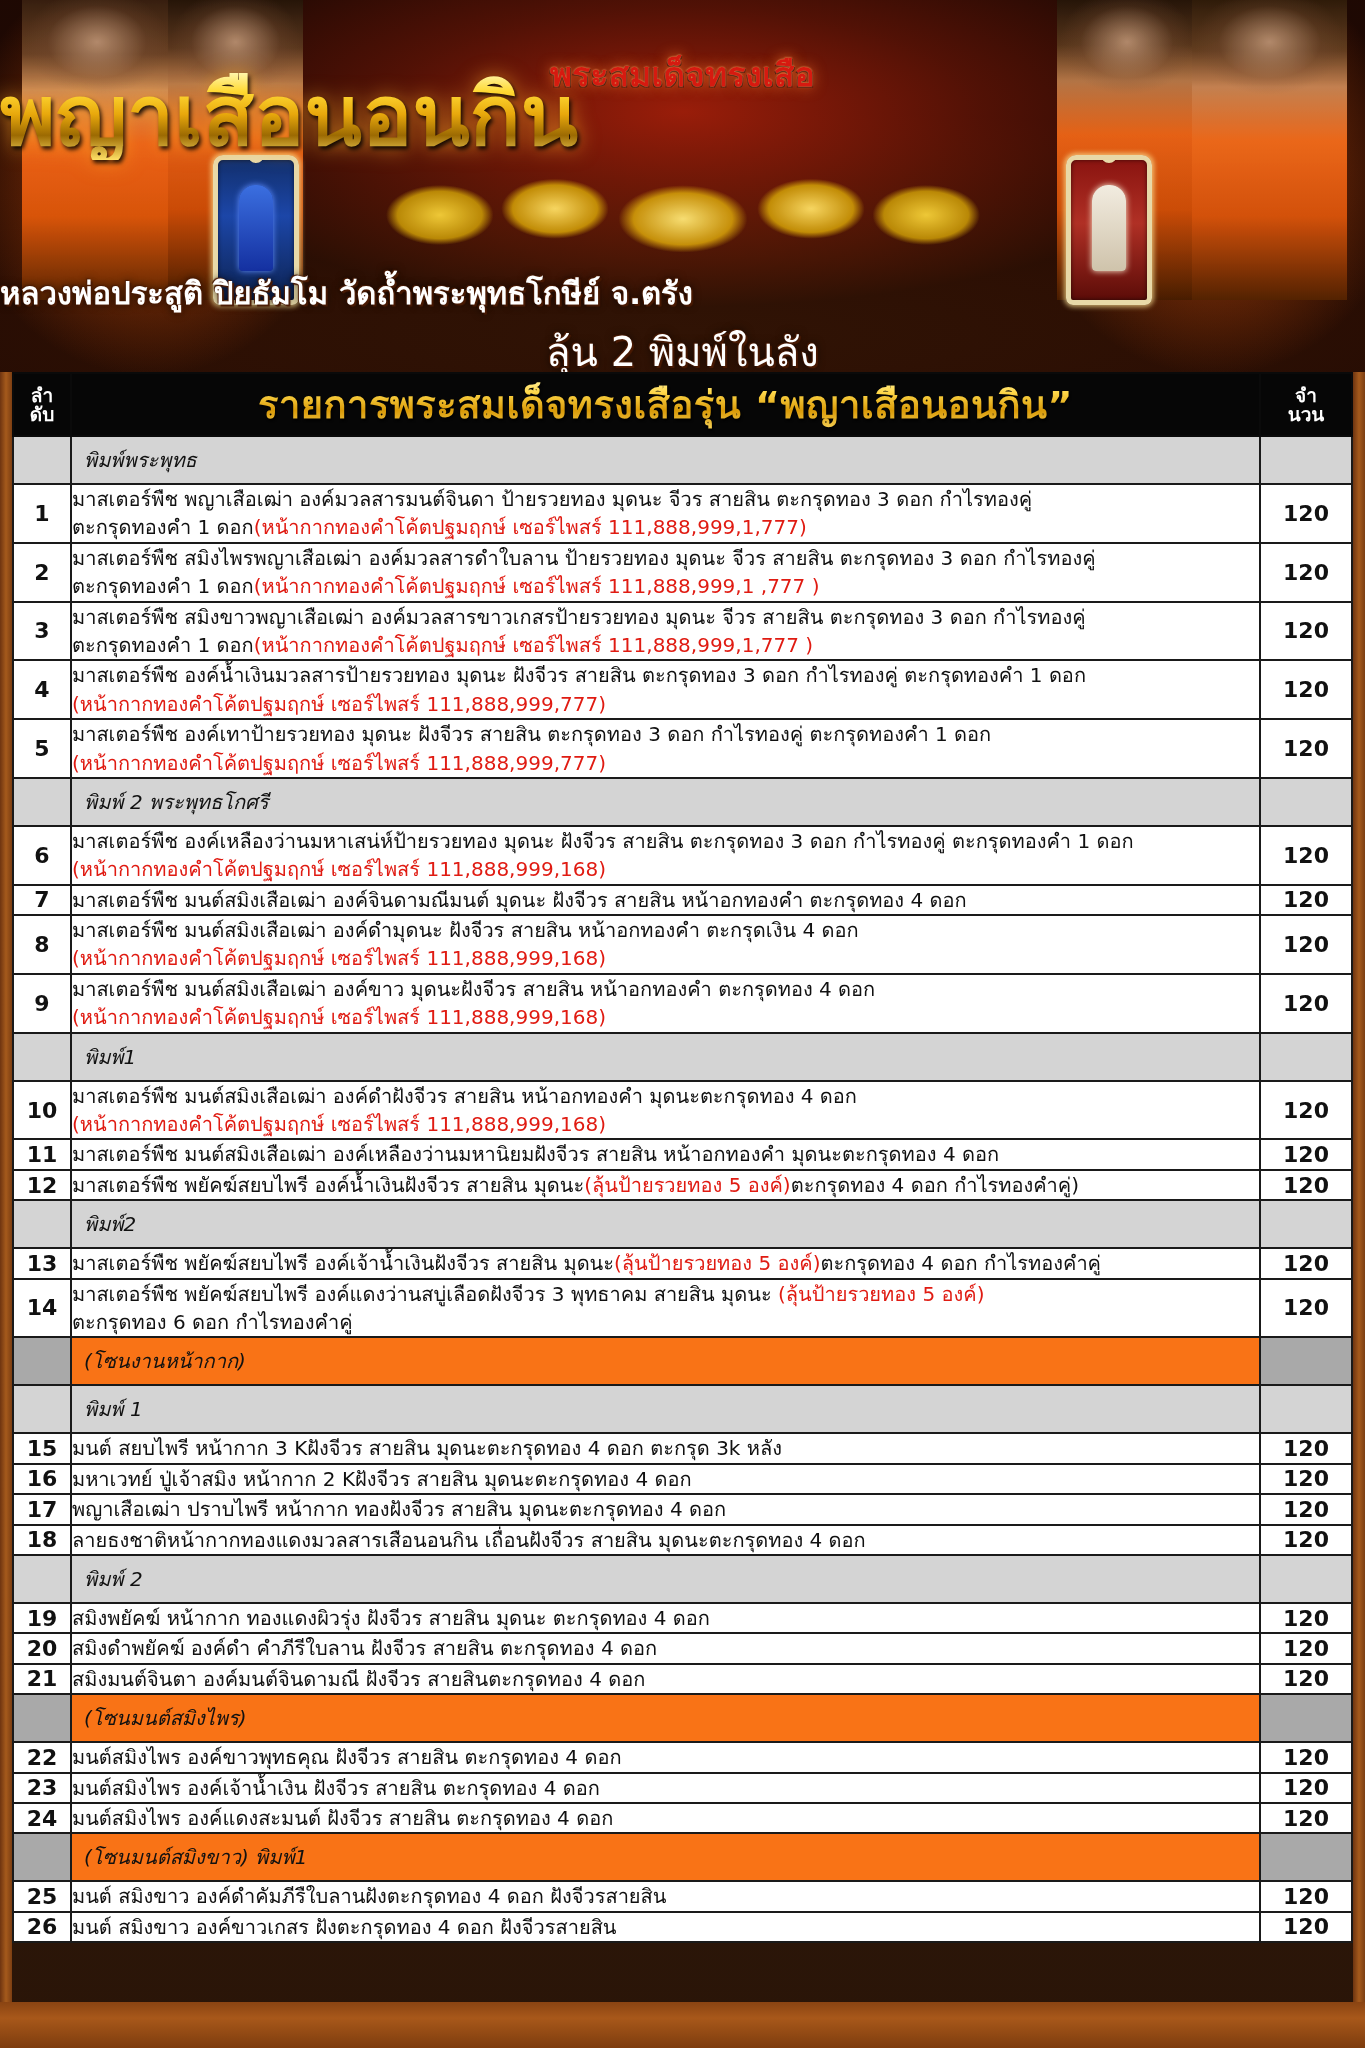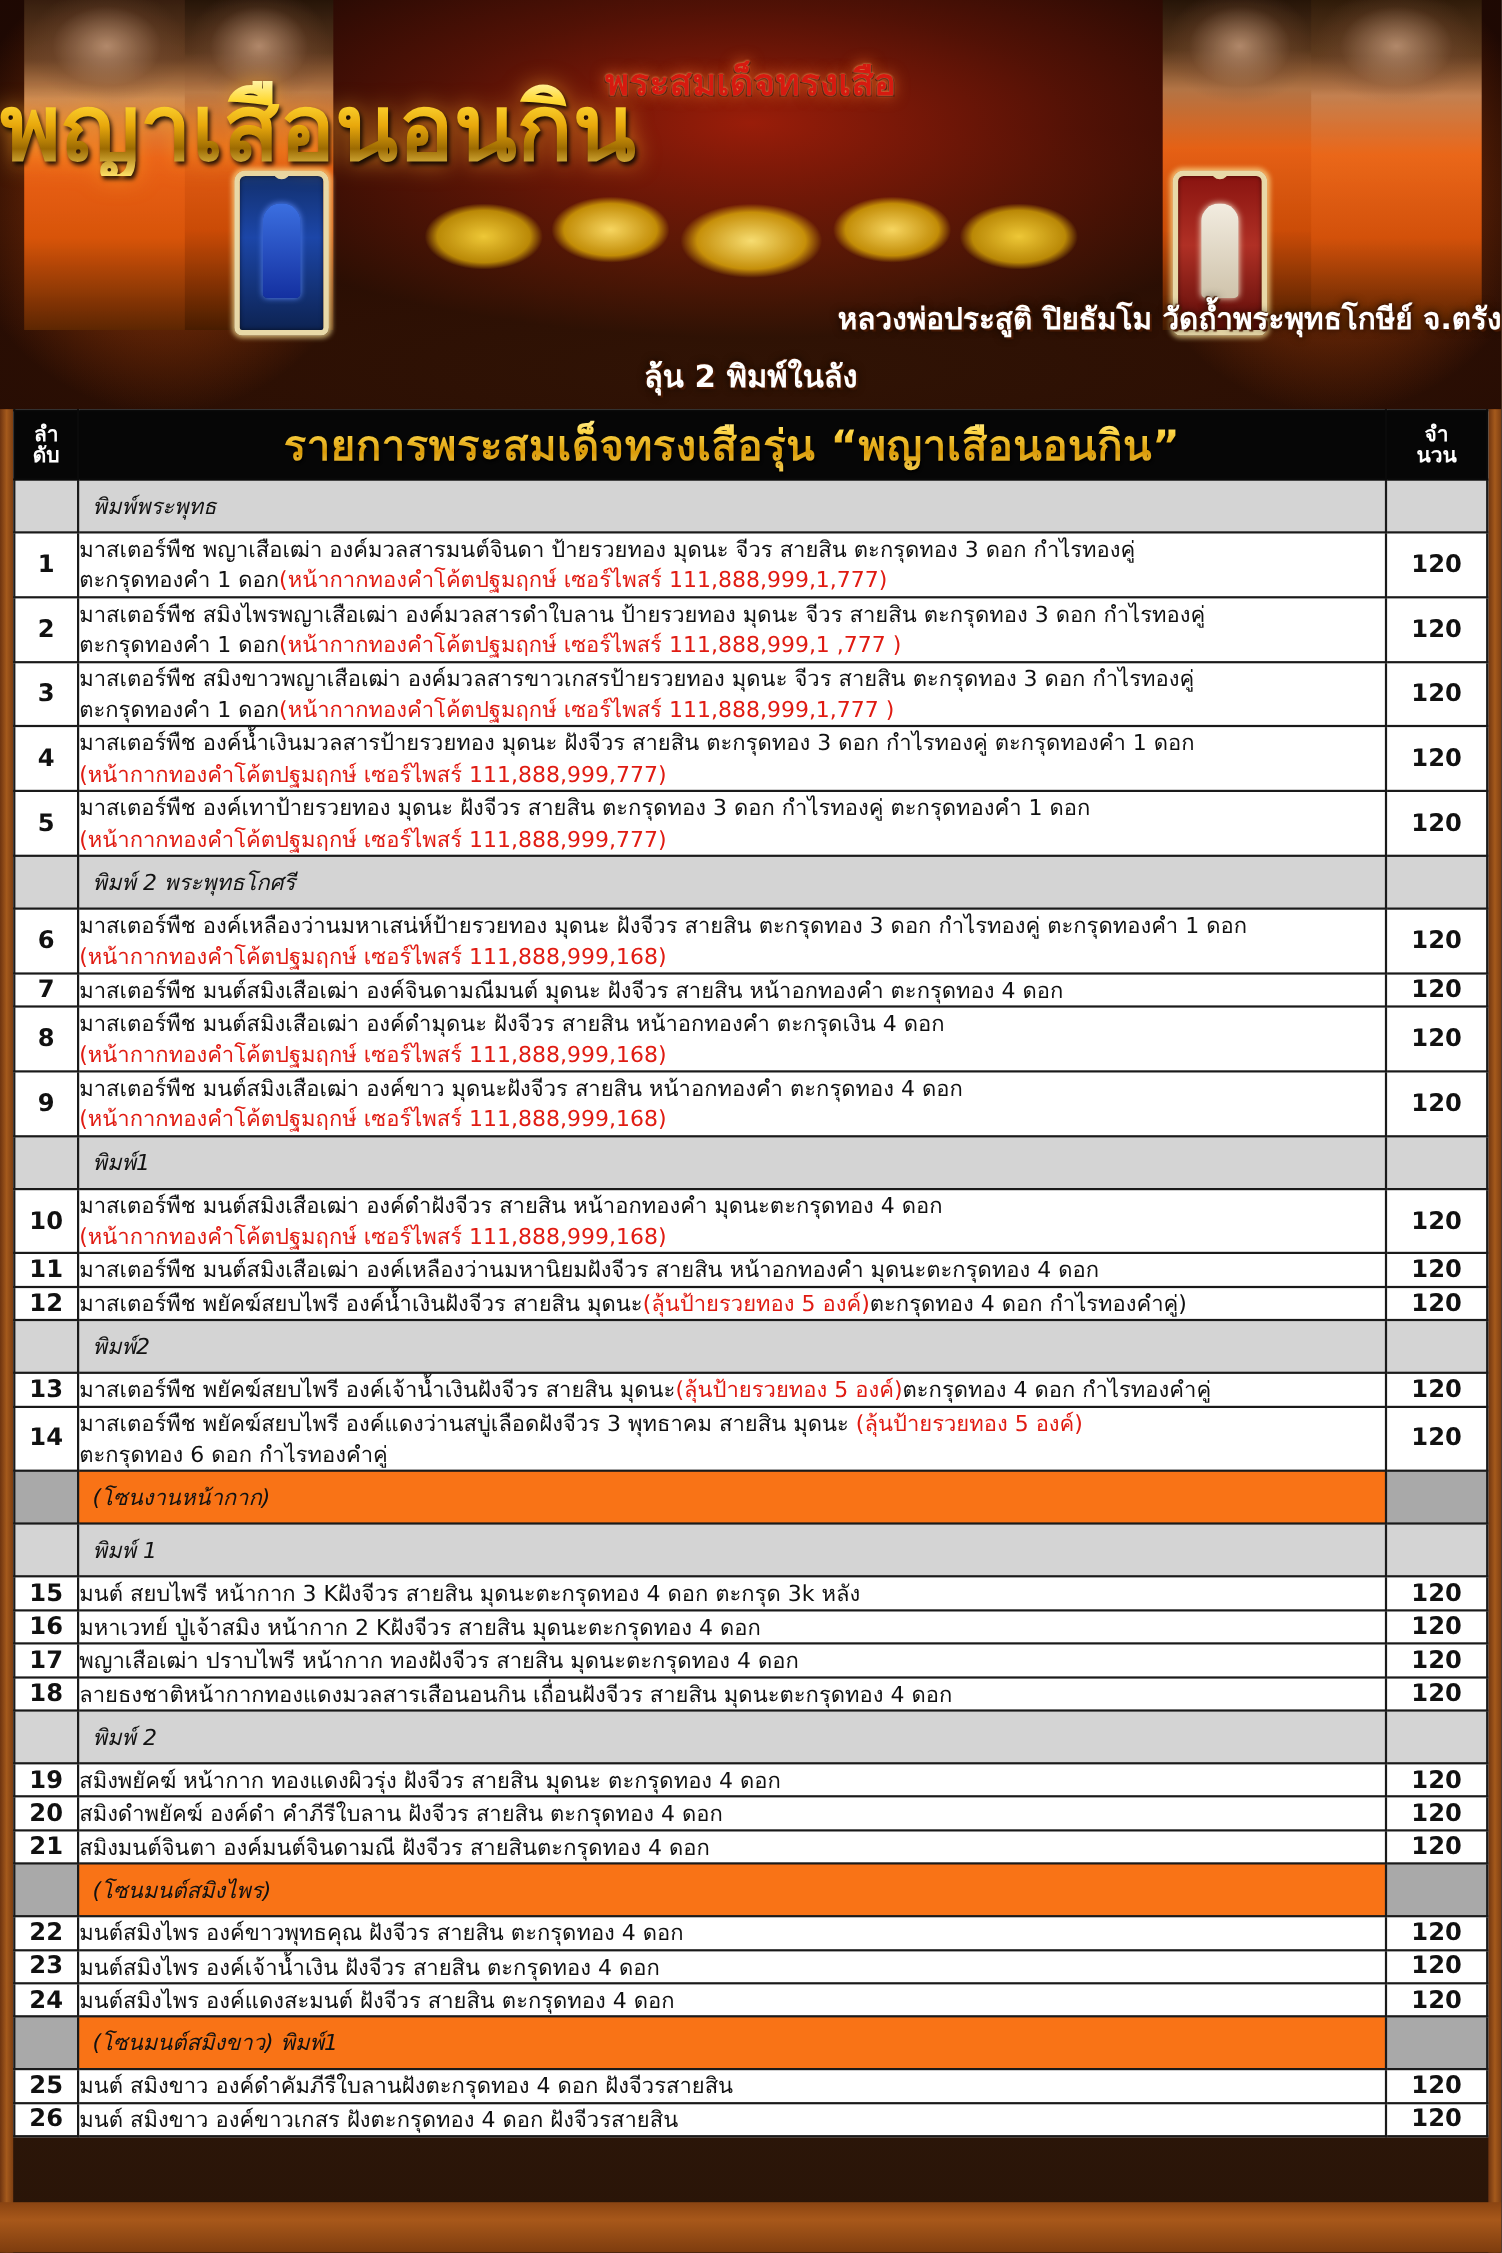--- a/index.html
+++ b/index.html
@@ -97,27 +97,27 @@
   }
   .banner-main-title {
     position: absolute; top: 72px; left: 0; right: 0; 
     font-size: 84px; font-weight: bold; line-height: 1.05;
     background: linear-gradient(to bottom, #fff7b0 0%, #ffd933 22%, #e8a80c 48%, #9c6a02 72%, #ffe066 100%);
     -webkit-background-clip: text; background-clip: text;
     color: transparent;
     filter: drop-shadow(2px 3px 2px rgba(0,0,0,.85)) drop-shadow(0 0 10px rgba(255,170,40,.6));
   }
   .banner-sub {
-    position: absolute; top: 268px; left: 0; right: 0; text-align: right;
-    font-size: 27px; font-weight: bold; color: #ffffff;
+    position: absolute; top: 268px; left: 0; right: 0; text-align: left;
+    font-size: 31px; font-weight: bold; color: #ffffff;
     text-shadow: 2px 2px 1px #4a1a03, -1px -1px 1px #4a1a03, 0 0 8px rgba(0,0,0,.8);
   }
   .banner-sub2 {
     position: absolute; top: 320px; left: 0; right: 0; text-align: center;
-    font-size: 28px; font-weight: bold; color: #ffffff;
+    font-size: 40px; font-weight: normal; color: #ffffff;
     text-shadow: 2px 2px 1px #4a1a03, -1px -1px 1px #4a1a03, 0 0 8px rgba(0,0,0,.8);
   }
 
   
   .table-wrap {
     position: absolute; top: 372px; left: 0;
     width: 1365px;
     padding: 0 8px 0 12px;
   }
   table.listing {

